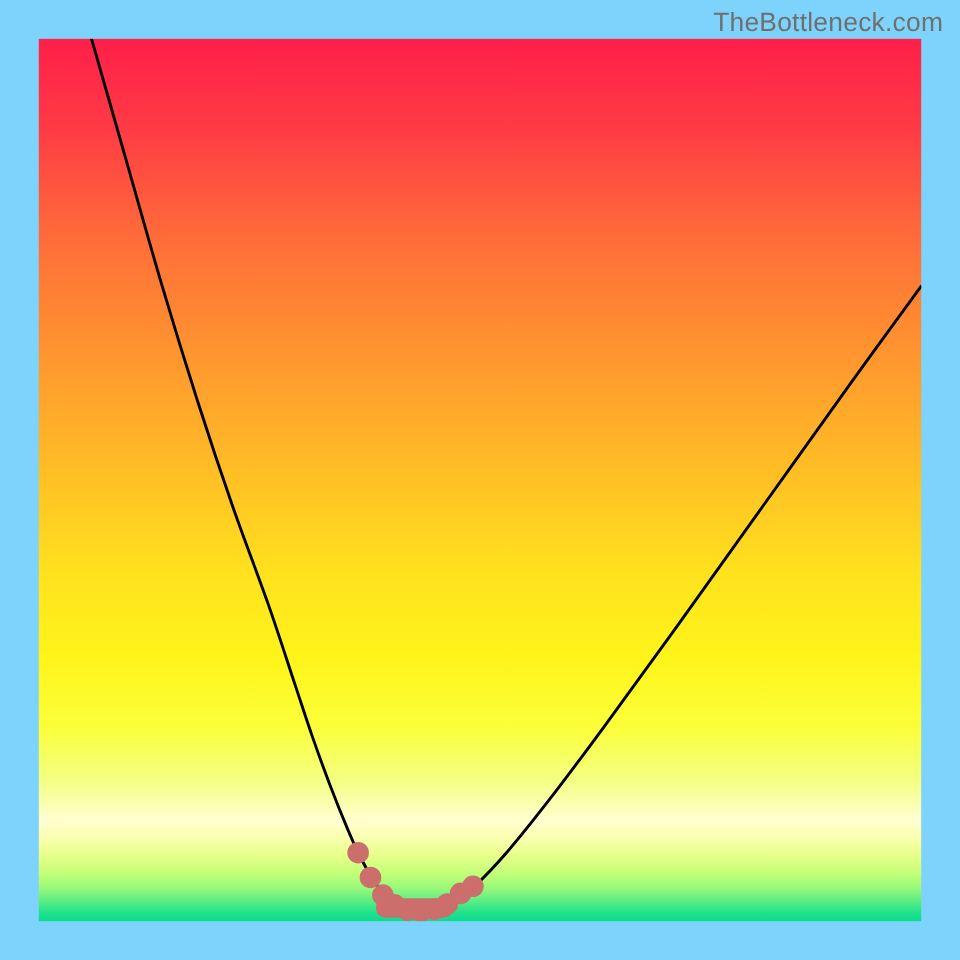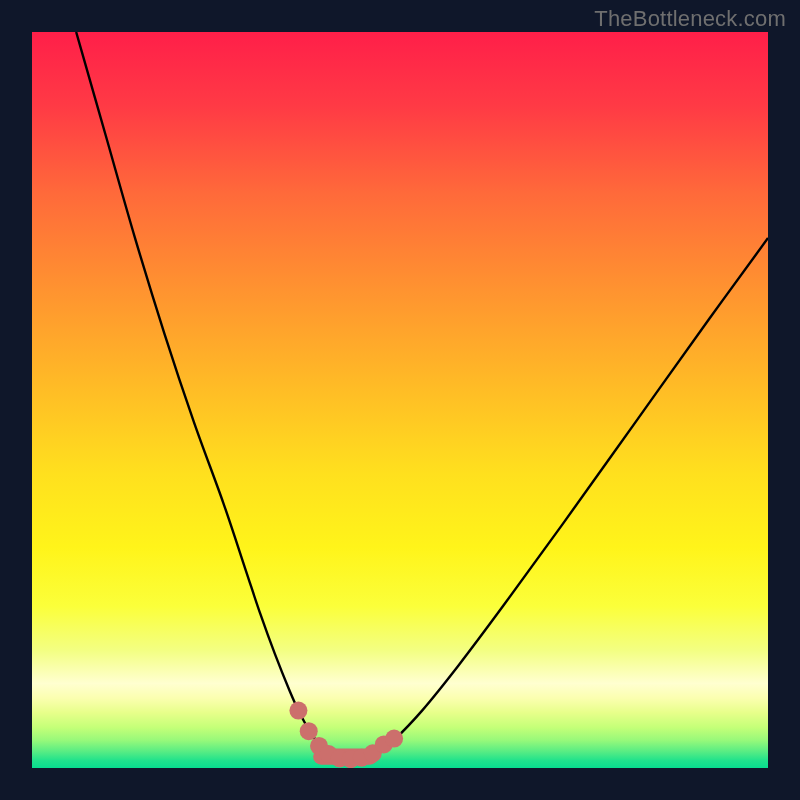--- a/index.html
+++ b/index.html
@@ -9,21 +9,21 @@
     height: 800px;
     background: #000;
     overflow: hidden;
     font-family: Arial, Helvetica, sans-serif;
   }
   .frame {
     position: absolute;
     top: 0; left: 0;
     width: 800px;
     height: 800px;
-    background: #0f172a;
+    background: #7dd3fc;
   }
   .plot {
     position: absolute;
     top: 32px;
     left: 32px;
     width: 736px;
     height: 736px;
     overflow: hidden;
   }
   .gradient {

